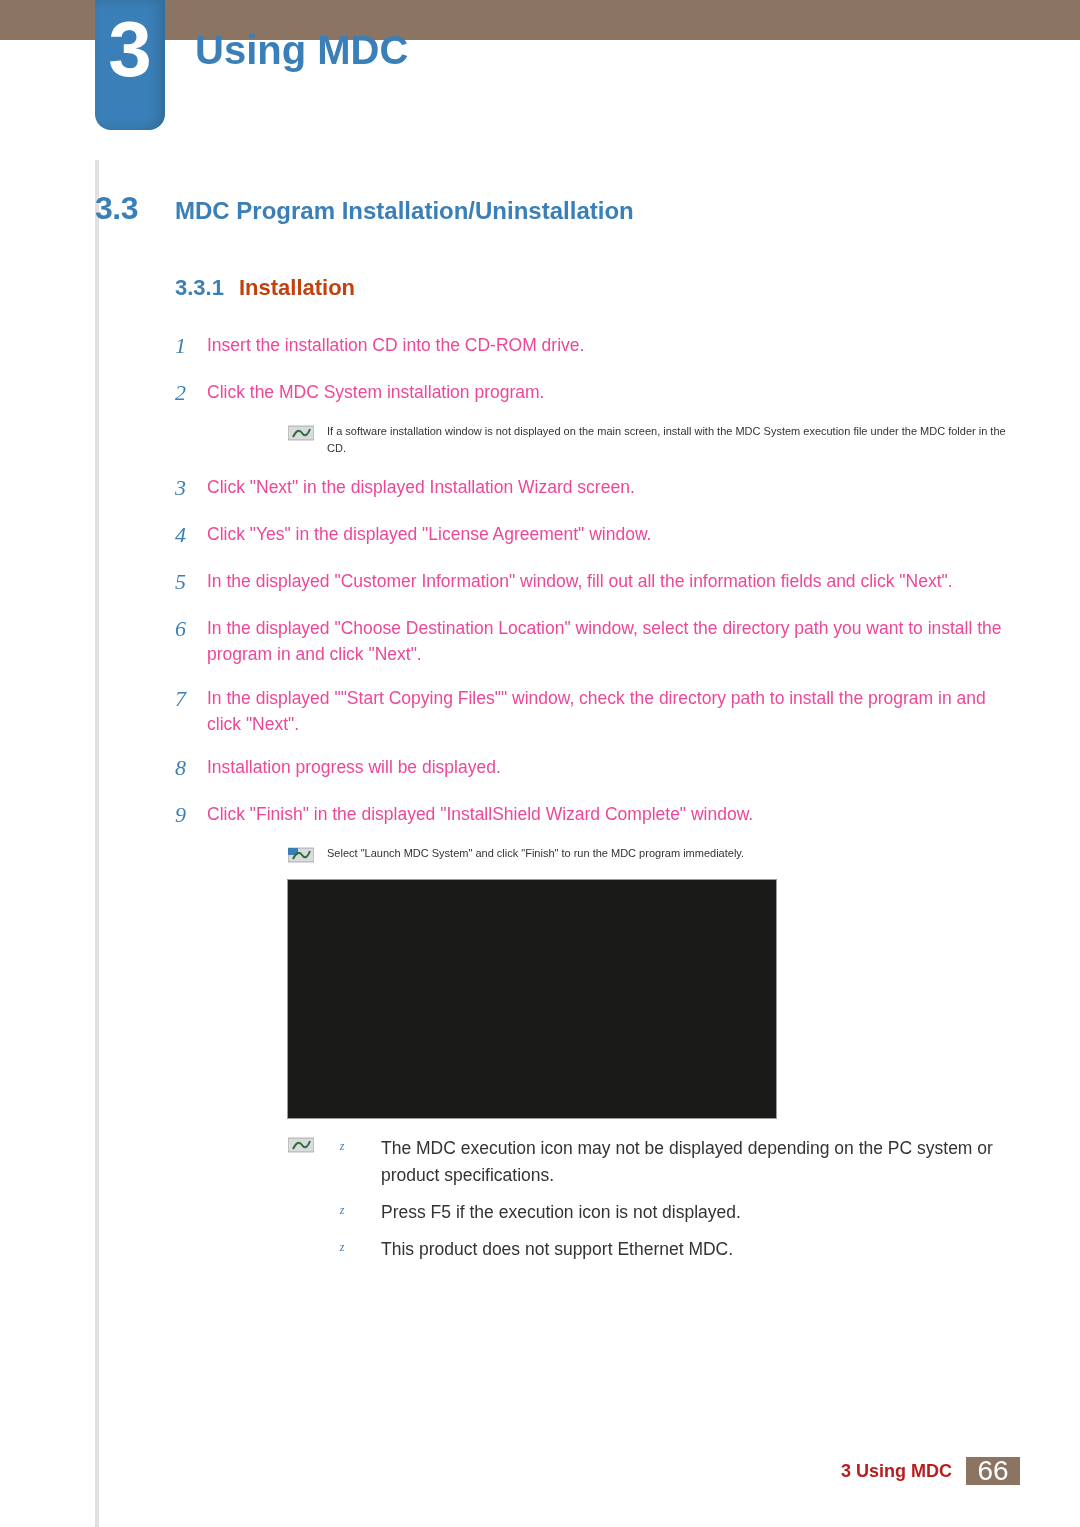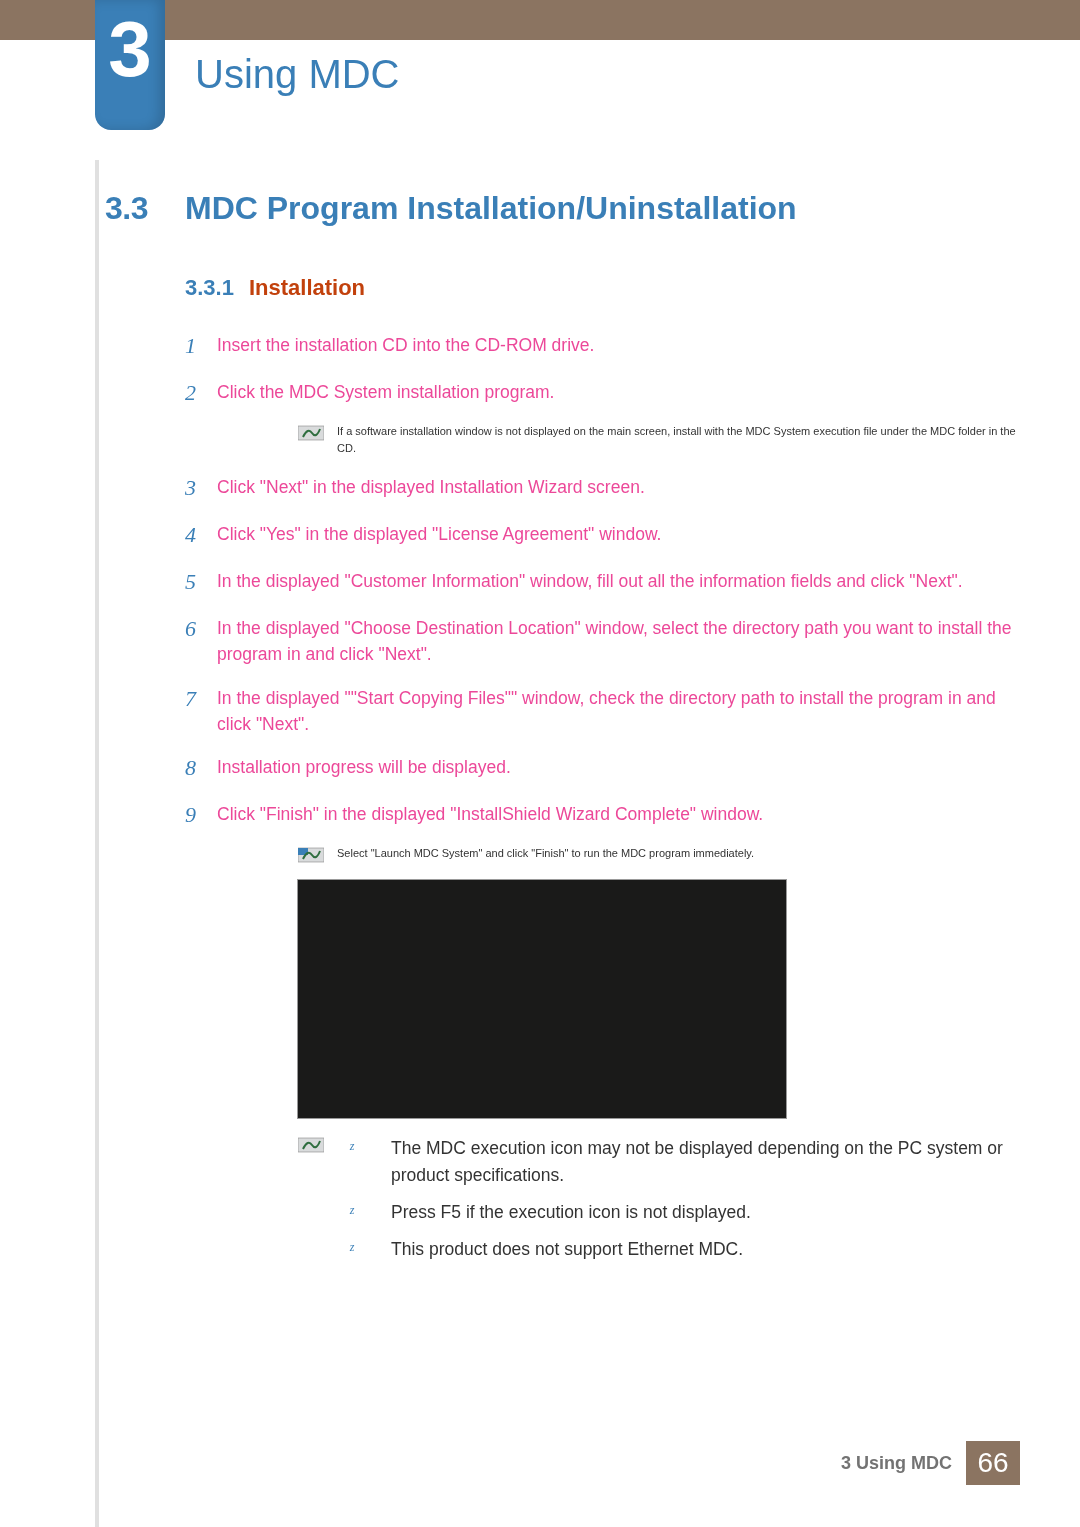--- a/index.html
+++ b/index.html
@@ -32,55 +32,54 @@
     padding-top: 10px;
   }
   .chapter-badge-num {
     color: #fff;
     font-size: 78px;
     font-weight: bold;
     line-height: 1;
   }
   .chapter-title {
     position: absolute;
-    top: 52px;
+    top: 28px;
     left: 195px;
     font-size: 40px;
     color: #3a7fb7;
-    font-weight: 400;
+    font-weight: 700;
   }
   .left-rail {
     position: absolute;
     left: 95px;
     top: 160px;
     bottom: 0;
     width: 4px;
     background: #e0e0e0;
   }
   .content {
     position: absolute;
-    left: 80px;
+    left: 95px;
     right: 60px;
     top: 190px;
-    padding-left: 25px;
   }
   .section-row {
     display: flex;
     align-items: baseline;
     margin-bottom: 48px;
   }
   .section-num {
     width: 80px;
     font-size: 32px;
     font-weight: bold;
     color: #3a7fb7;
     letter-spacing: -0.5px;
   }
   .section-title {
-    font-size: 32px;
+    font-size: 24px;
     font-weight: bold;
     color: #3a7fb7;
   }
   .subsection-row {
     display: flex;
     align-items: baseline;
     margin-left: 80px;
     margin-bottom: 28px;
   }
   .subsection-num {
@@ -167,29 +166,29 @@
     position: absolute;
     bottom: 42px;
     right: 60px;
     display: flex;
     align-items: center;
     gap: 14px;
   }
   .footer-text {
     font-size: 18px;
     font-weight: bold;
-    color: #737373;
+    color: #b91c1c;
   }
   .page-num-box {
     background: #8b7461;
     color: #fff;
     font-size: 28px;
     font-weight: 400;
     width: 54px;
-    height: 44px;
+    height: 28px;
     display: flex;
     align-items: center;
     justify-content: center;
   }
 </style>
 </head>
 <body>
 
 <div class="top-bar"></div>
 

